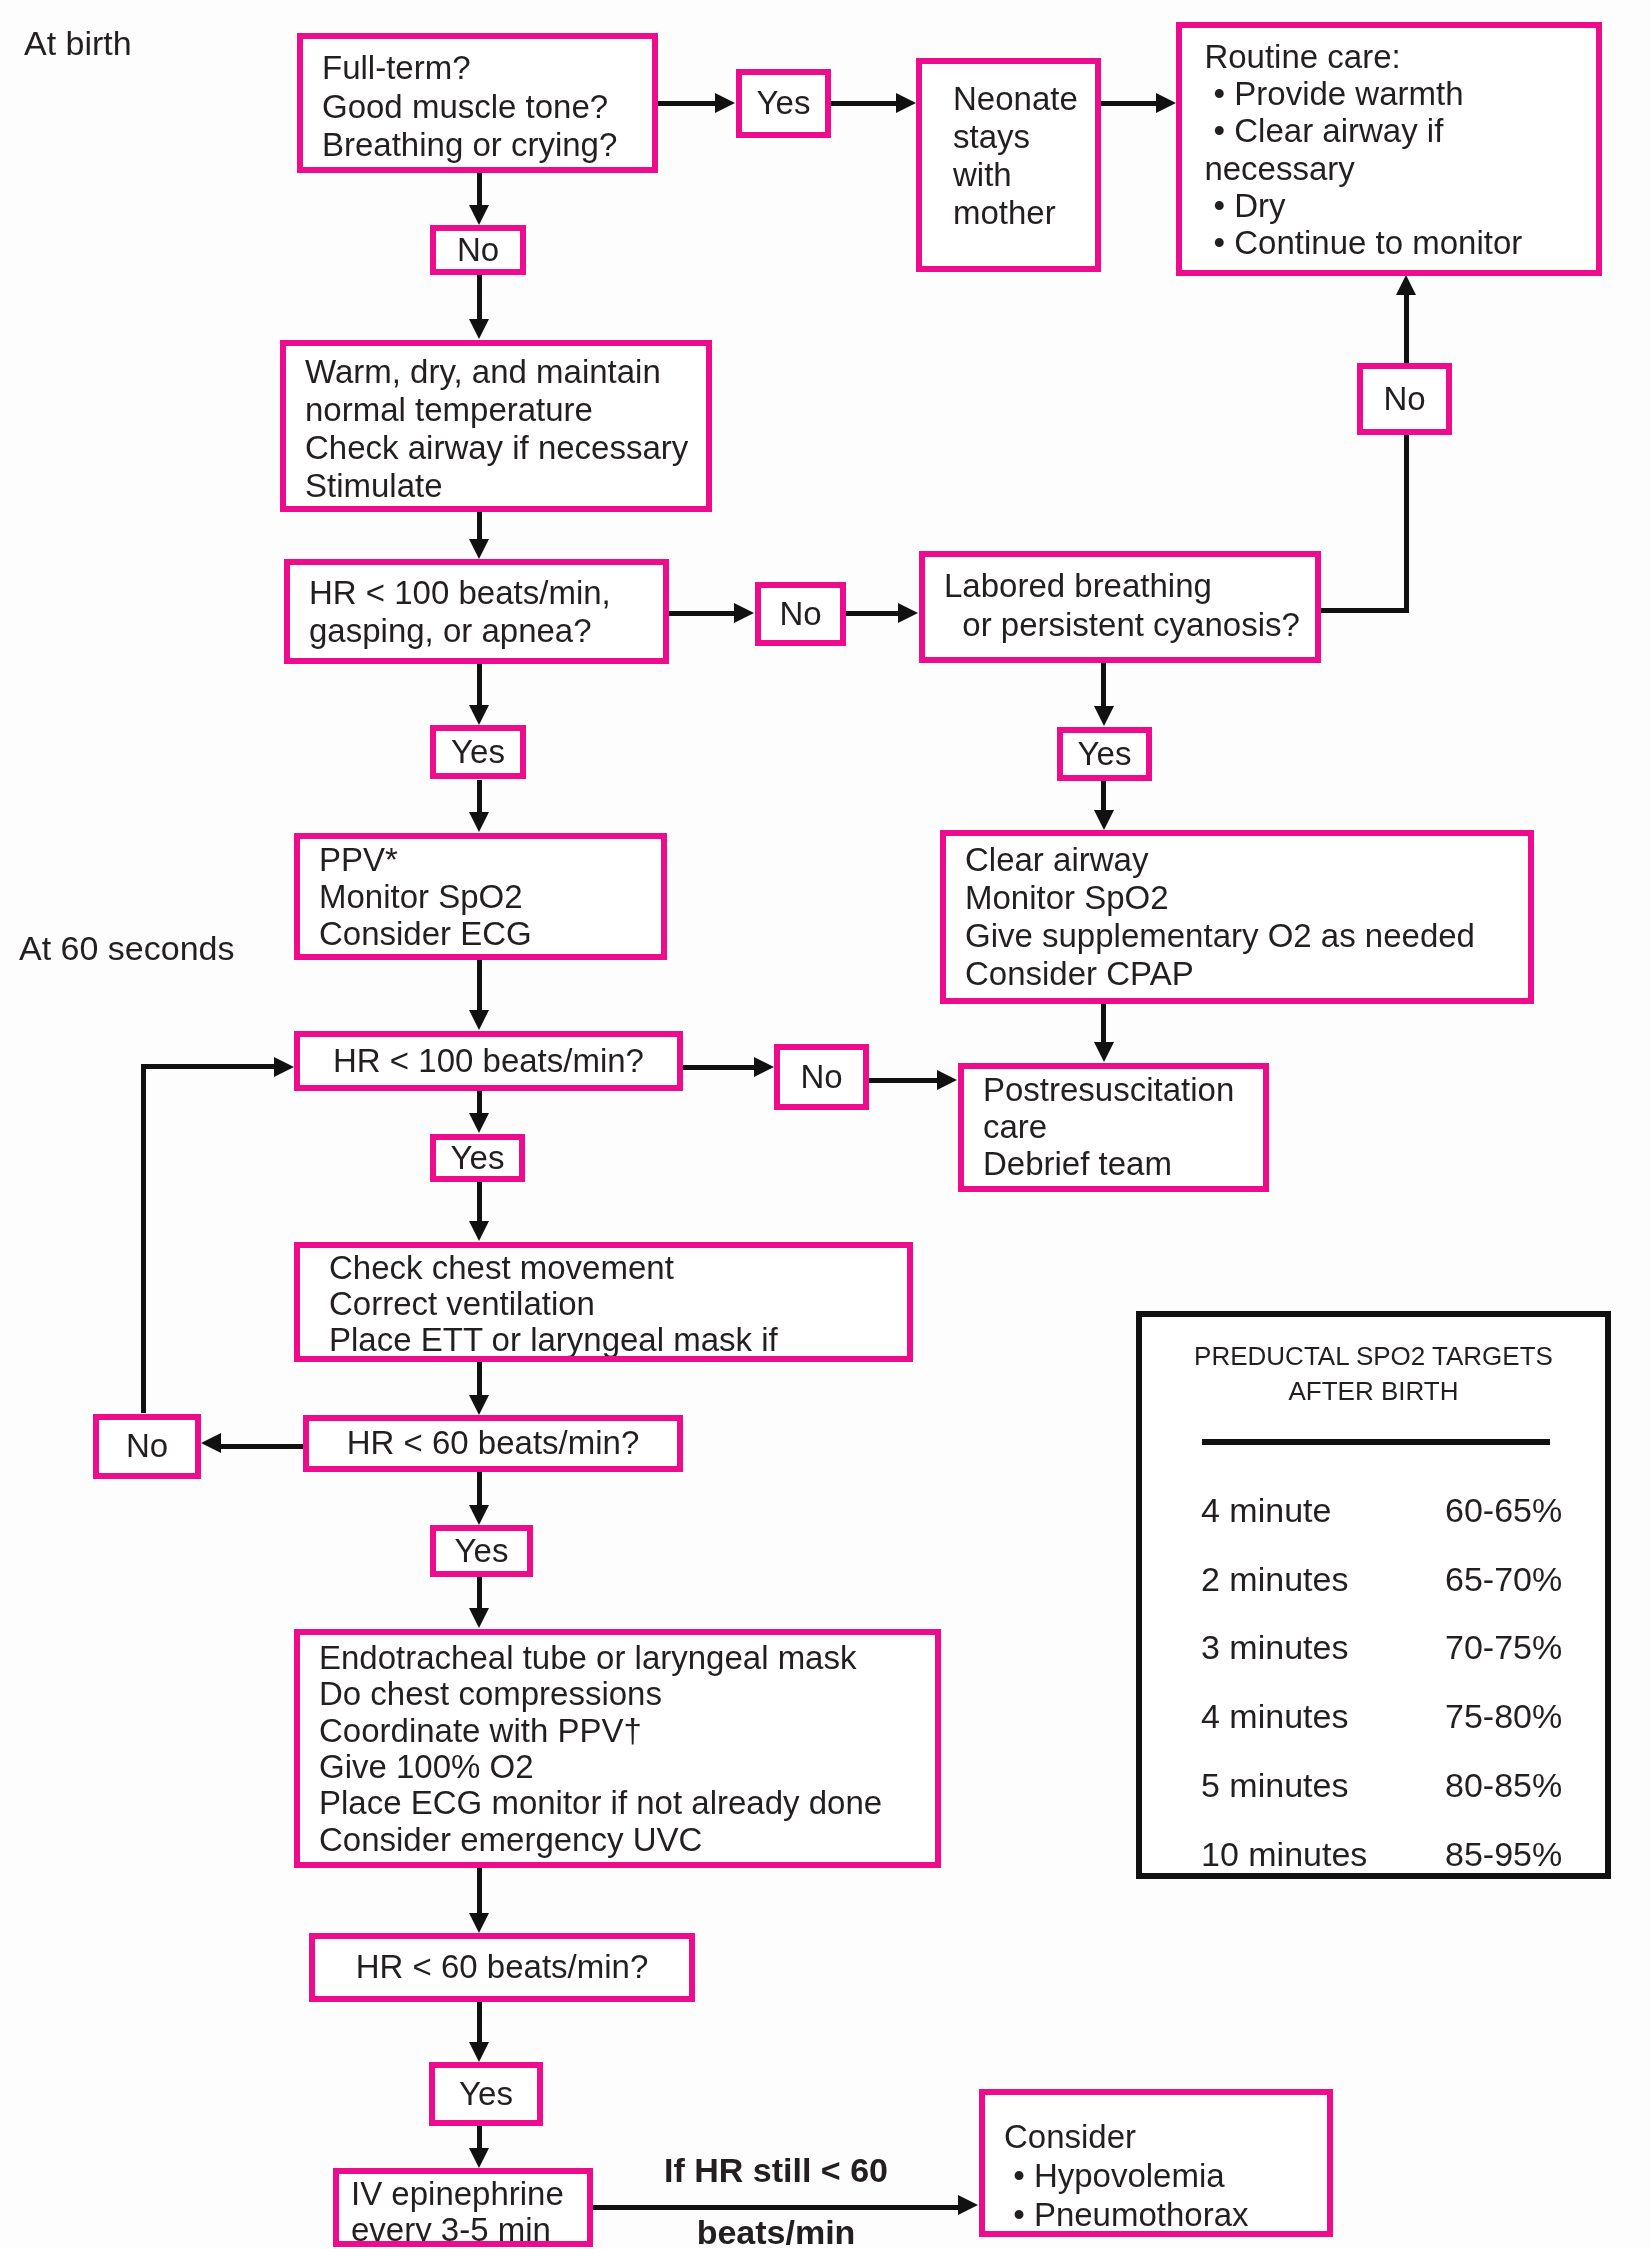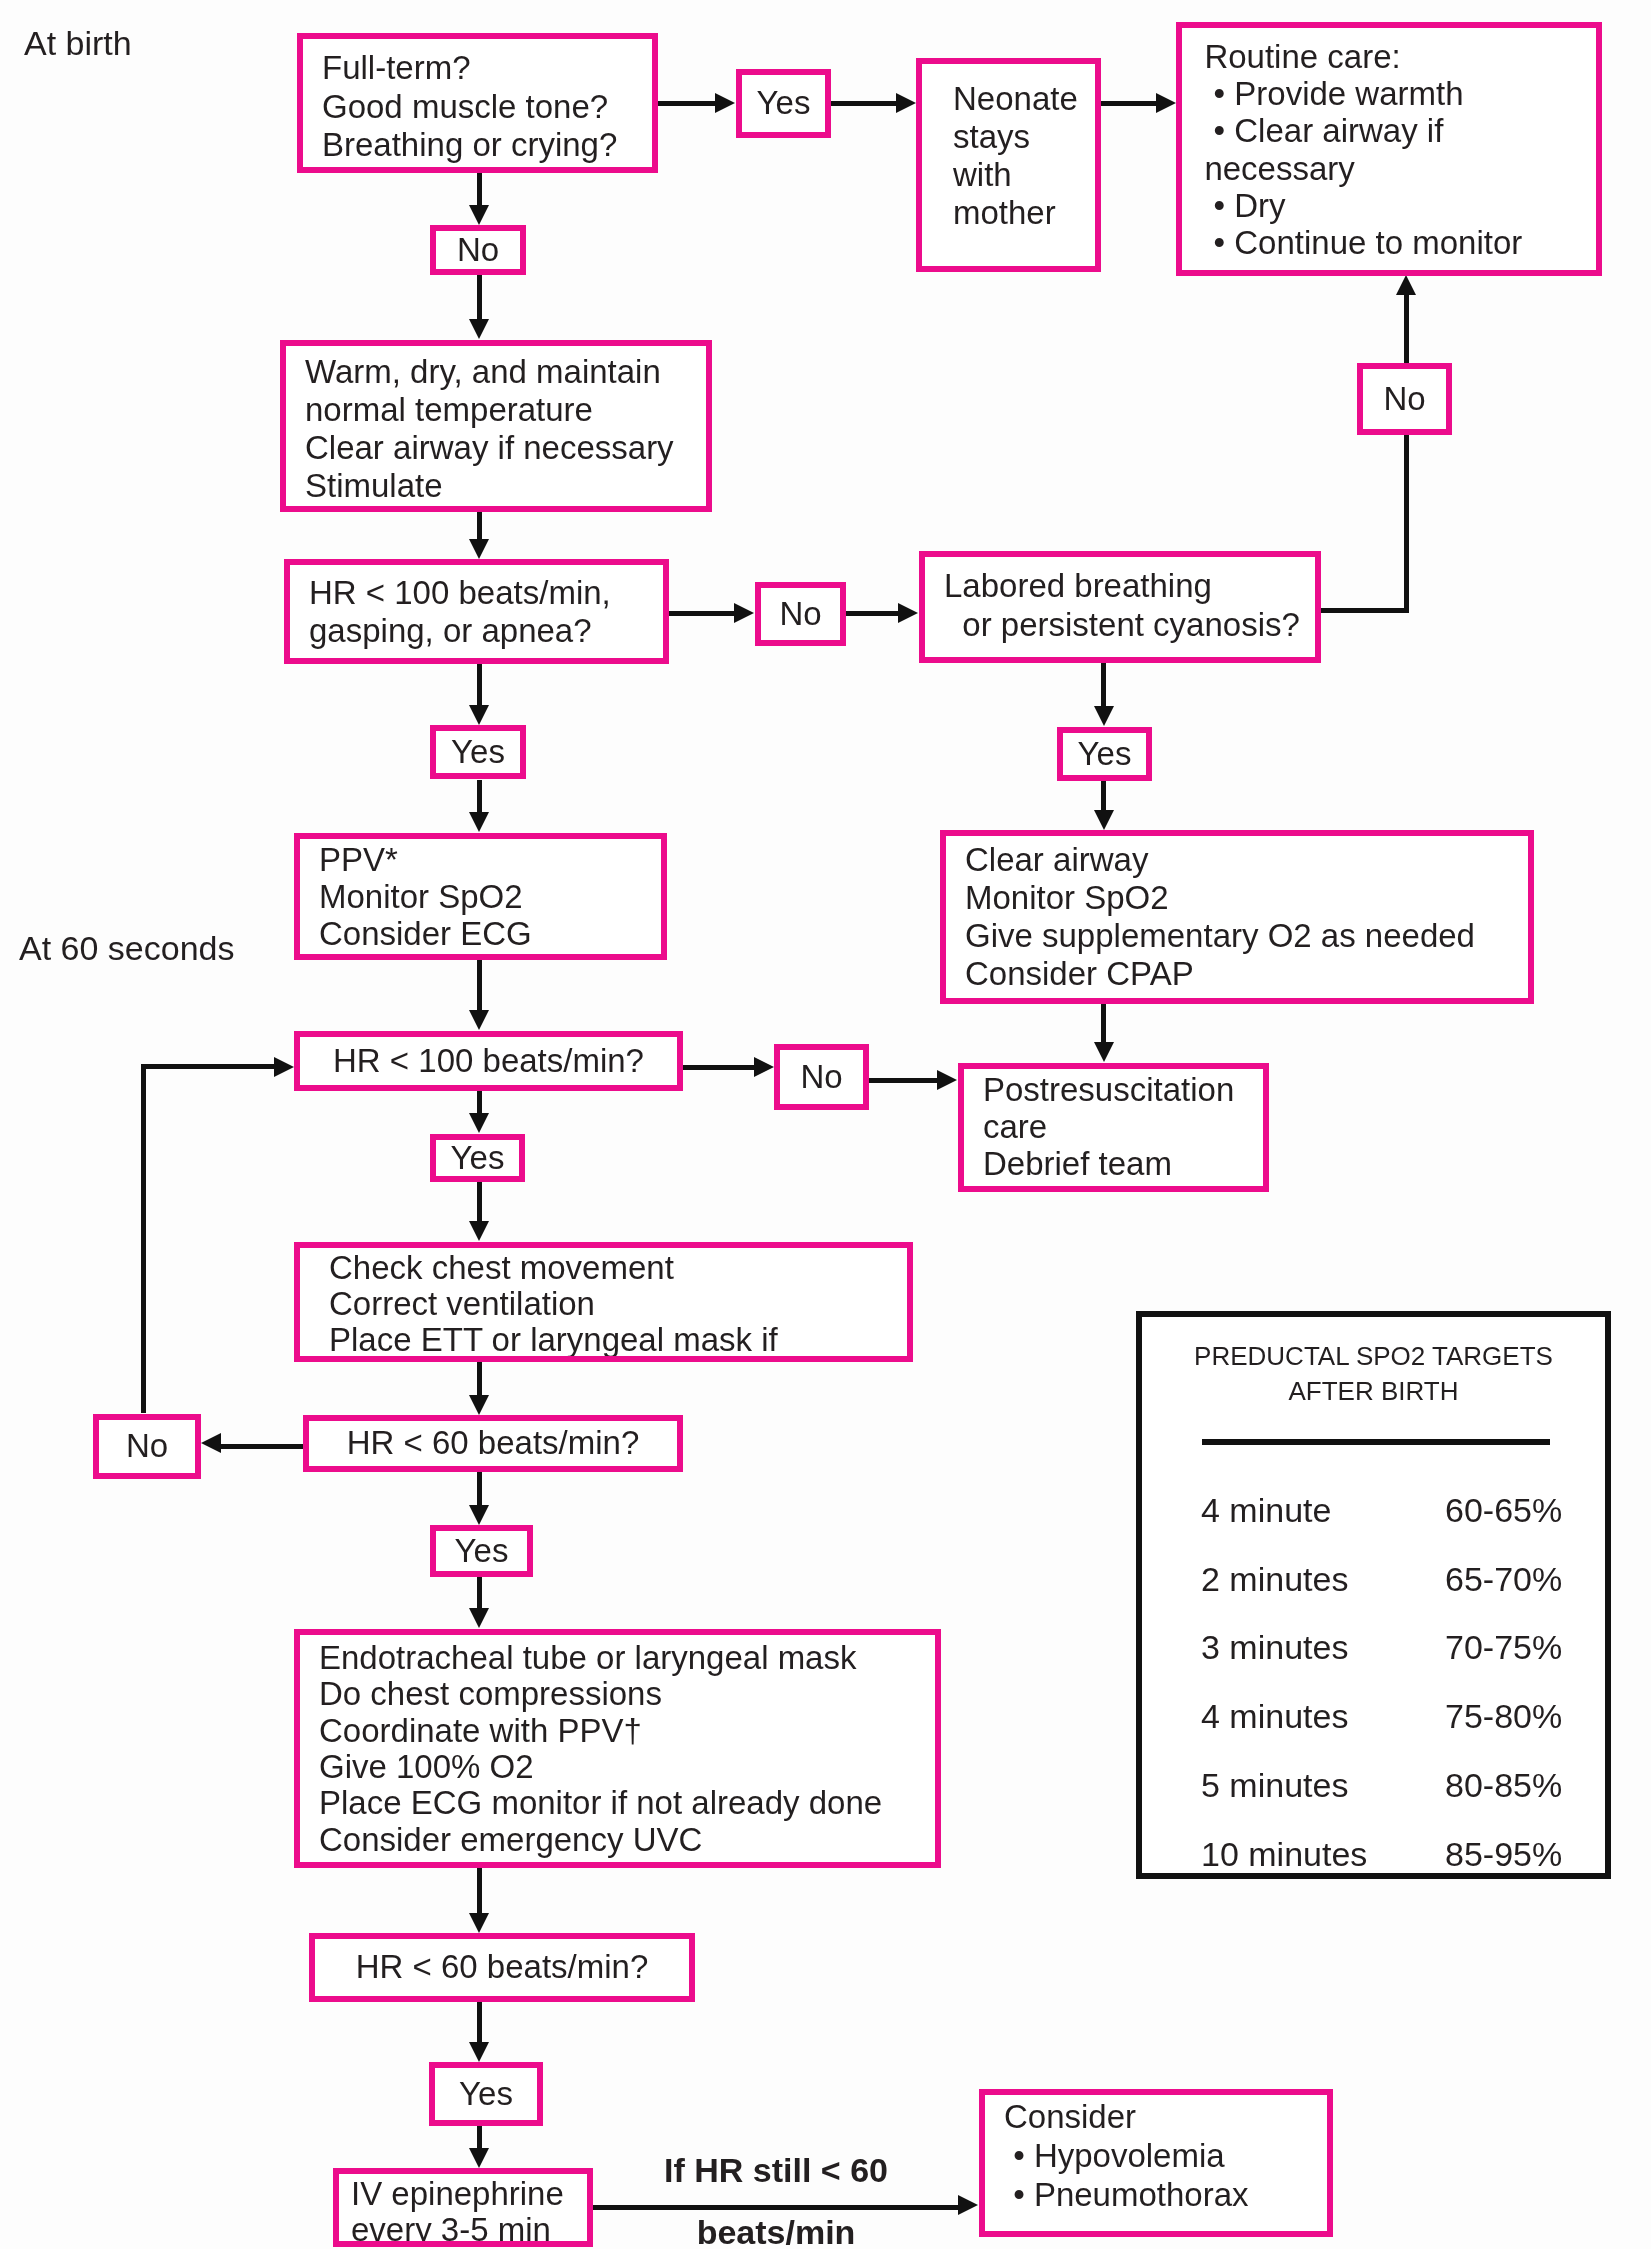--- a/index.html
+++ b/index.html
@@ -105,21 +105,21 @@
 mother</div>
   <div class="pbox" style="left:1176px;top:21.5px;width:426px;height:254px;padding-top:10.3px;padding-left:22.4px;line-height:1.13">Routine care:
 &nbsp;•&nbsp;Provide warmth
 &nbsp;•&nbsp;Clear airway if
 necessary
 &nbsp;•&nbsp;Dry
 &nbsp;•&nbsp;Continue to monitor</div>
   <div class="pbox small" style="left:430px;top:225px;width:96px;height:50px">No</div>
   <div class="pbox" style="left:280px;top:340px;width:432px;height:172px;padding-top:6.9px;line-height:1.15">Warm, dry, and maintain
 normal temperature
-Clear airway if necessary
+Check airway if necessary
 Stimulate</div>
   <div class="pbox" style="left:284px;top:559px;width:385px;height:105px;padding-top:8.6px">HR &lt; 100 beats/min,
 gasping, or apnea?</div>
   <div class="pbox small" style="left:755px;top:582px;width:91px;height:64px">No</div>
   <div class="pbox" style="left:919px;top:551px;width:402px;height:112px;padding-top:10.3px">Labored breathing
 &nbsp;&nbsp;or persistent cyanosis?</div>
   <div class="pbox small" style="left:1357px;top:363px;width:95px;height:72px">No</div>
   <div class="pbox small" style="left:430px;top:725px;width:96px;height:54px">Yes</div>
   <div class="pbox small" style="left:1057px;top:727px;width:95px;height:54px">Yes</div>
   <div class="pbox" style="left:294px;top:833px;width:373px;height:127px;padding-top:3.4px;line-height:1.12">PPV*
@@ -144,21 +144,21 @@
   <div class="pbox" style="left:294px;top:1629px;width:647px;height:239px;padding-top:5.2px;line-height:1.1">Endotracheal tube or laryngeal mask
 Do chest compressions
 Coordinate with PPV†
 Give 100% O2
 Place ECG monitor if not already done
 Consider emergency UVC</div>
   <div class="pbox center1" style="left:309px;top:1933px;width:386px;height:69px">HR &lt; 60 beats/min?</div>
   <div class="pbox small" style="left:429px;top:2062px;width:114px;height:64px">Yes</div>
   <div class="pbox" style="left:333px;top:2168px;width:260px;height:79px;padding-top:1.7px;padding-left:12px;line-height:1.1">IV epinephrine
 every 3-5 min</div>
-  <div class="pbox" style="left:979px;top:2089px;width:354px;height:148px;padding-top:3px;line-height:1.18">Consider
+  <div class="pbox" style="left:979px;top:2089px;width:354px;height:148px;padding-top:23px;line-height:1.18">Consider
 &nbsp;•&nbsp;Hypovolemia
 &nbsp;•&nbsp;Pneumothorax</div>
 
   <div class="edge-label" style="left:604px;top:2151px;width:344px">If HR still &lt; 60</div>
   <div class="edge-label" style="left:604px;top:2213px;width:344px">beats/min</div>
 
   <div class="spo2" style="left:1136px;top:1311px;width:475px;height:568px">
     <div class="spo2-title">PREDUCTAL SPO2 TARGETS
 AFTER BIRTH</div>
     <div class="spo2-underline"></div>

